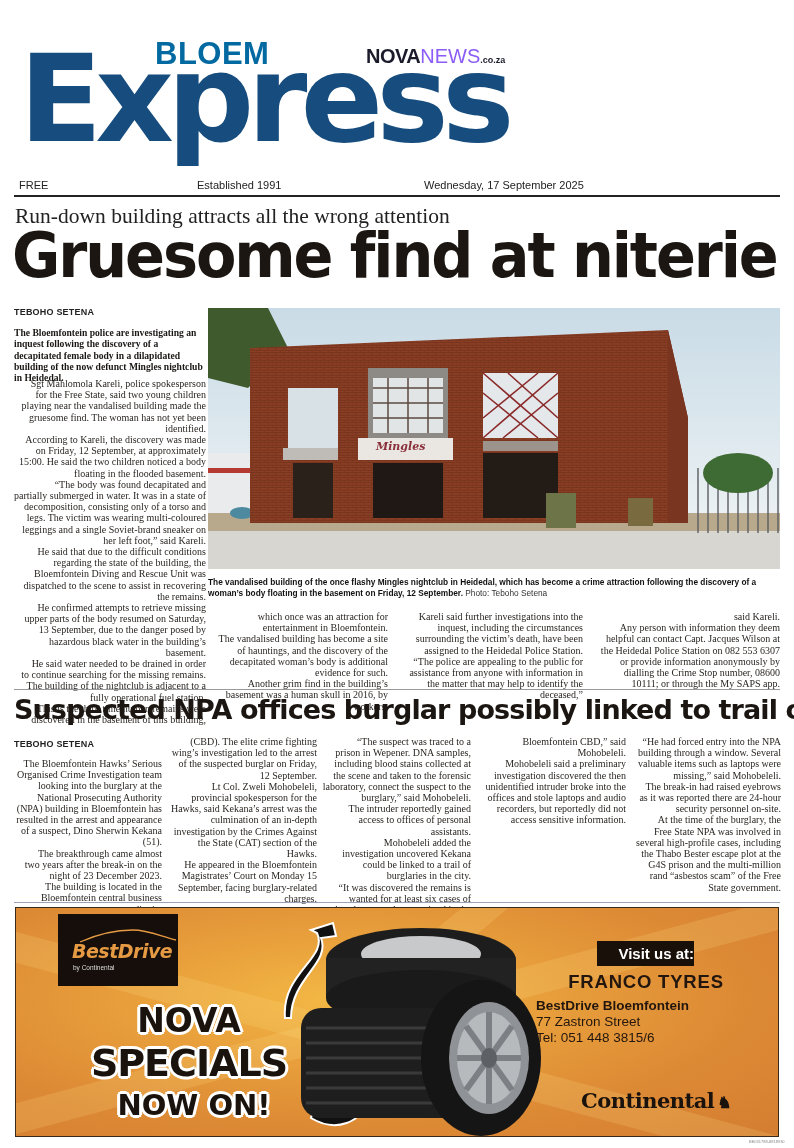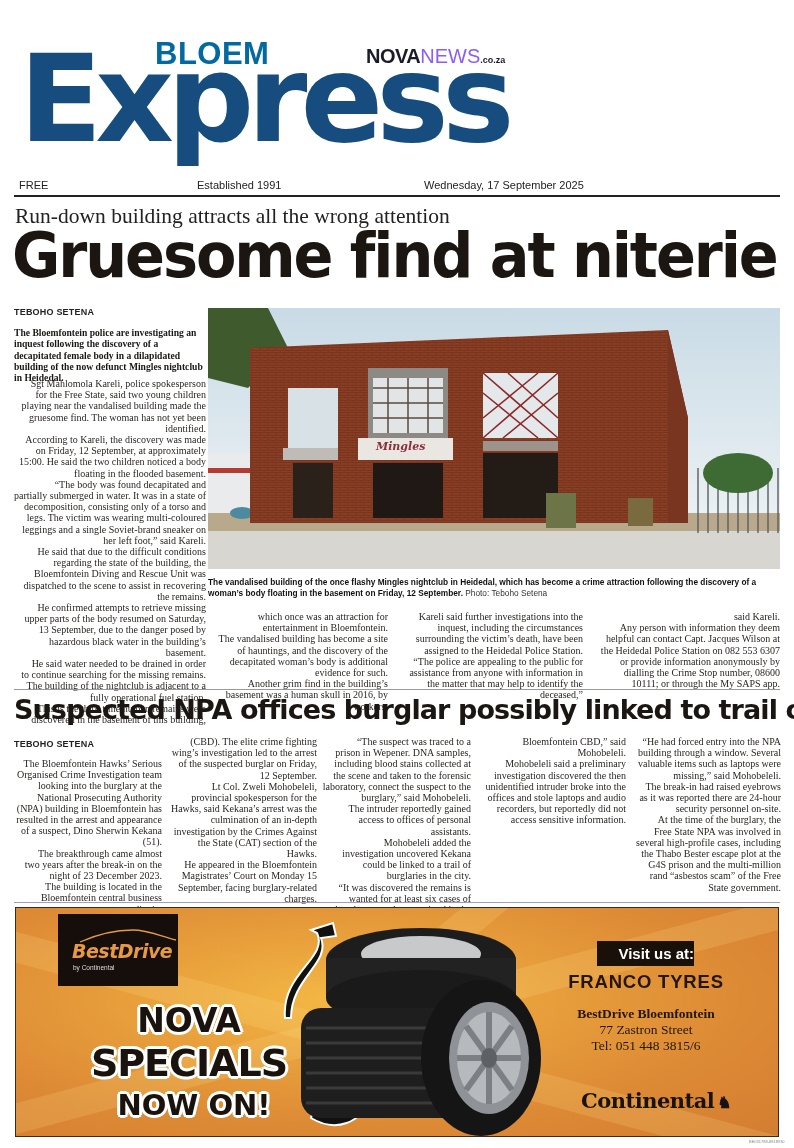--- a/index.html
+++ b/index.html
@@ -35,21 +35,21 @@
 #ad{left:15px;top:907px;width:764px;height:230px;border:1px solid #3a2a1a;overflow:hidden;
 background:radial-gradient(ellipse at 42% 40%,#f3b845 0%,#e9a13c 30%,#dd8a35 65%,#d37d31 100%)}
 .ray{position:absolute;left:320px;top:110px;width:600px;height:30px;background:rgba(255,230,140,0.18);transform-origin:0 50%}
 #bd-logo{left:42px;top:6px;width:120px;height:72px;background:#150e0a}
 #bd-name{left:14px;top:26px;font-family:"DejaVu Sans",sans-serif;font-style:italic;font-weight:bold;font-size:19px;color:#e59a43;letter-spacing:-0.5px}
 #bd-by{left:15px;top:50px;font-family:"Liberation Sans",sans-serif;font-size:6.5px;color:#ddd}
 .bigtxt{font-family:"DejaVu Sans",sans-serif;font-weight:bold;color:#1a120c;-webkit-text-stroke:0;text-shadow:
  -2px -2px 0 #fff,2px -2px 0 #fff,-2px 2px 0 #fff,2px 2px 0 #fff,0 3px 0 #fff,0 -3px 0 #fff,3px 0 0 #fff,-3px 0 0 #fff;white-space:nowrap;line-height:1;text-align:center}
 #visit{left:581px;top:33px;width:97px;height:25px;background:#1a100a;color:#fff;font-family:"Liberation Sans",sans-serif;font-weight:bold;font-size:15px;text-align:right;line-height:25px}
 #franco{left:545px;top:63px;width:170px;text-align:center;font-family:"Liberation Sans",sans-serif;font-weight:bold;font-size:18.5px;letter-spacing:0.8px;color:#22160e}
-#addr{left:520px;top:98px;width:220px;text-align:center;font-family:Liberation Serif, serif;font-size:13.5px;line-height:16px;color:#22160e}
+#addr{left:520px;top:90px;width:220px;font-family:Liberation Sans, sans-serif;font-size:13.5px;line-height:16px;color:#22160e}
 #addr .b{font-weight:bold}
 #conti{left:565px;top:180px;font-family:"DejaVu Serif",serif;font-weight:bold;font-size:21px;color:#1a120c;letter-spacing:-0.5px;white-space:nowrap}
 #adref{left:749px;top:1139px;font-family:"Liberation Sans",sans-serif;font-size:4px;color:#888}
 </style>
 </head>
 <body>
 
 <div class="abs" id="express">Express</div>
 <div class="abs" id="bloem">BLOEM</div>
 <div class="abs" id="nova"><span class="n1">NOVA</span><span class="n2">NEWS</span><span class="n3">.co.za</span></div>

